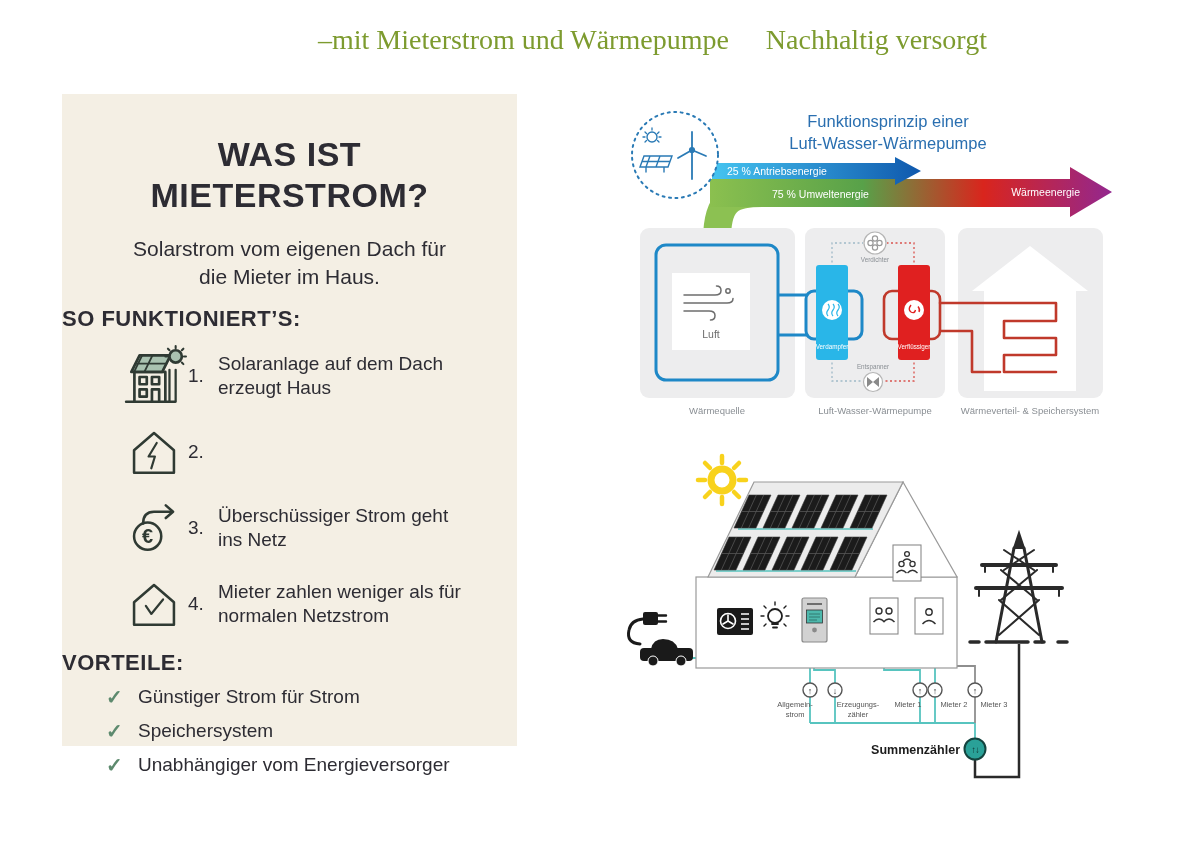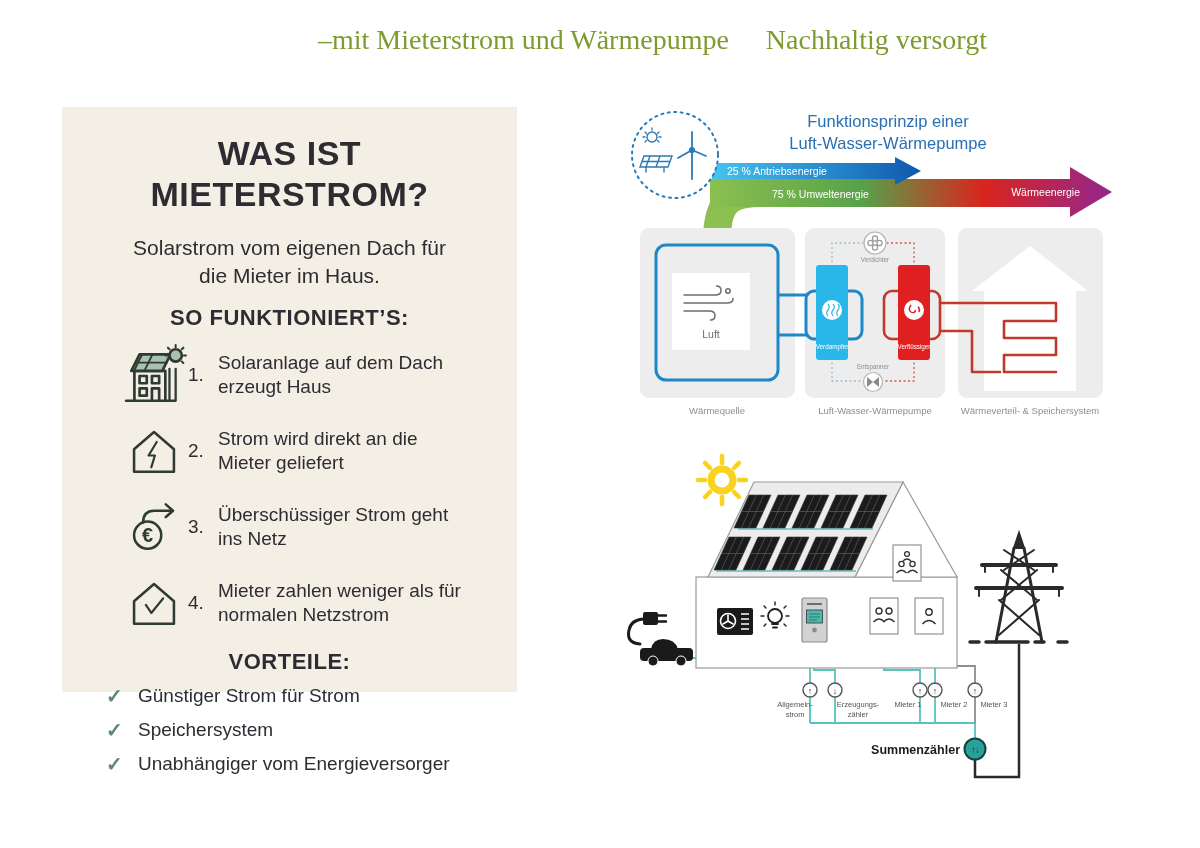--- a/index.html
+++ b/index.html
@@ -7,33 +7,33 @@
     width:1200px;height:848px;position:relative;background:#ffffff;
     font-family:"Liberation Sans",sans-serif;color:#2d2c33;overflow:hidden;
   }
   
   .main-title{
     position:absolute;left:318px;top:24px;display:flex;gap:37px;
     font-family:"Liberation Serif",serif;font-size:28px;color:#7d9b2f;white-space:nowrap;
   }
   
   .panel{
-    position:absolute;left:62px;top:107px;width:455px;height:585px;
-    background:#f4efe4;box-sizing:border-box;padding-top:26px;
+    position:absolute;left:62px;top:94px;width:455px;height:652px;
+    background:#f4efe4;box-sizing:border-box;padding-top:40px;
   }
   .panel-heading{
     margin:0 auto 18px;max-width:345px;text-align:center;
     font-size:34px;font-weight:800;line-height:1.22;letter-spacing:.5px;color:#2d2c33;
   }
   .panel-intro{
     margin:4px auto 16px;max-width:330px;text-align:center;
     font-size:21px;line-height:1.32;color:#2d2c33;
   }
   .section-heading{
-    margin:0 0 6px;text-align:center;font-size:22px;font-weight:800;letter-spacing:.5px;color:#2d2c33;
+    margin:0 0 6px;text-align:left;font-size:22px;font-weight:800;letter-spacing:.5px;color:#2d2c33;
   }
   .steps{margin-top:8px;}
   .step{display:flex;align-items:center;margin:12px 0 0 58px;}
   .step-icon{flex:0 0 68px;height:64px;display:flex;align-items:center;justify-content:center;}
   .step-num{flex:0 0 30px;font-size:19px;line-height:1.3;}
   .step-text{width:252px;font-size:19px;line-height:1.3;}
   .vorteile-heading{margin-top:14px;}
   .benefits{margin:6px 0 0 44px;}
   .benefit{display:flex;align-items:flex-start;margin-top:9px;}
   .benefit .check{flex:0 0 32px;color:#5d8a6e;font-size:20px;font-weight:bold;line-height:1.2;}
@@ -80,21 +80,20 @@
     </div>
 
     <div class="step">
       <span class="step-icon">
         <svg width="58" height="58" viewBox="0 0 64 64" fill="none" stroke="#2f3a33" stroke-width="2.8" stroke-linejoin="round" stroke-linecap="round">
           <path d="M10 30 L32 11 L54 30 V55 H10 Z"></path>
           <path d="M35 22 L26 37 H33 L29 50" stroke-width="2.4"></path>
         </svg>
       </span>
       <span class="step-num">2.</span>
-      <span class="step-text">Strom wird direkt an die Mieter geliefert</span>
     </div>
 
     <div class="step">
       <span class="step-icon">
         <svg width="58" height="58" viewBox="0 0 64 64" fill="none" stroke="#2f3a33" stroke-width="2.8" stroke-linecap="round" stroke-linejoin="round">
           <circle cx="25" cy="41" r="15"></circle>
           <text x="25" y="49" text-anchor="middle" font-size="22" font-weight="bold" fill="#2f3a33" stroke="none">€</text>
           <path d="M20 27 Q20 14 32 14 H52"></path>
           <path d="M45 7 L53 14 L45 21"></path>
         </svg>

